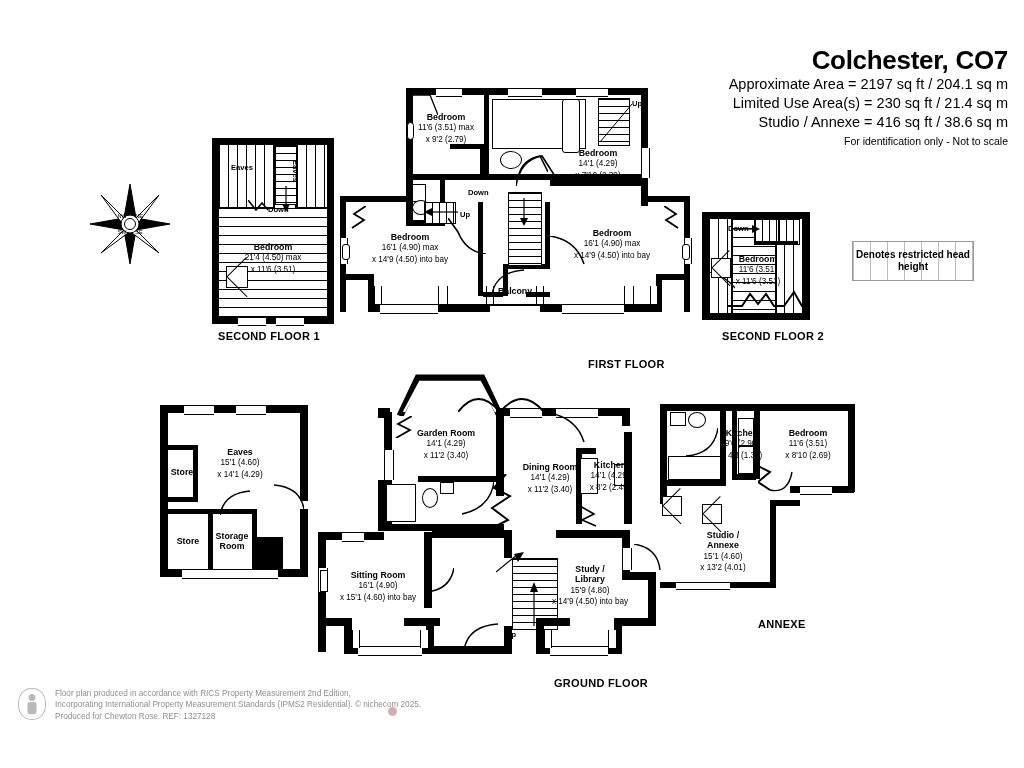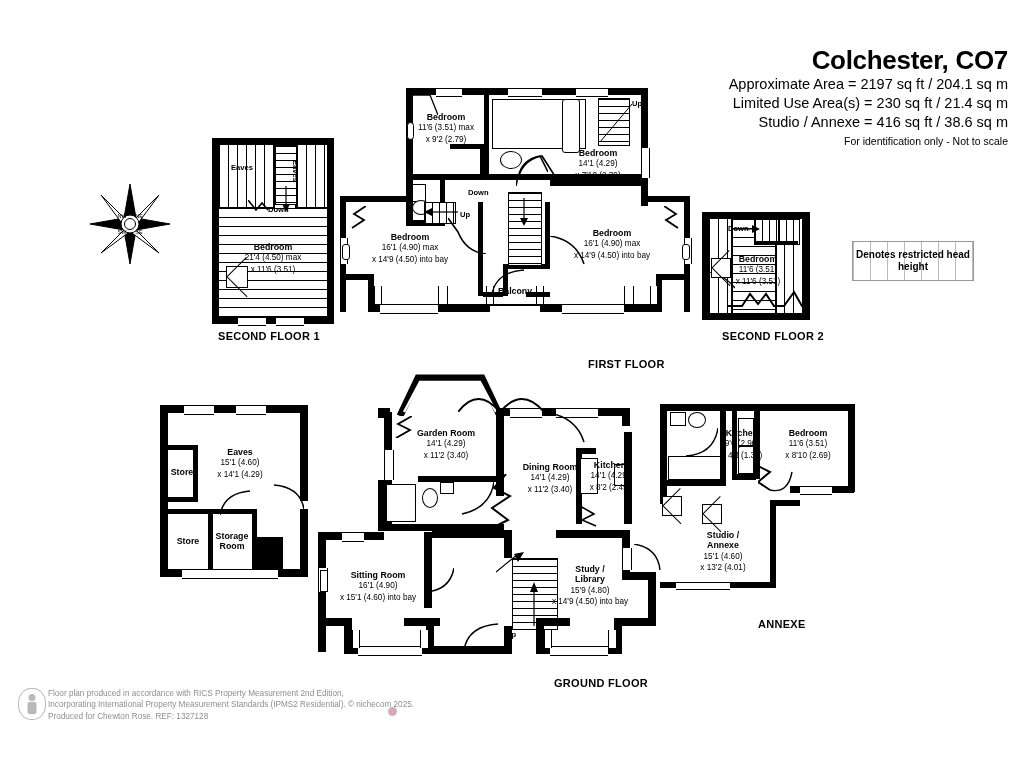--- a/index.html
+++ b/index.html
@@ -53,21 +53,21 @@
   #legend{left:852px;top:241px;width:120px;height:38px;border:1px solid #999;}
   #legend .hb{position:absolute;inset:0;
      background-image:repeating-linear-gradient(to right,#bbb 0 1px,transparent 1px 17px);}
   #legend .lt{position:absolute;inset:0;display:flex;align-items:center;justify-content:center;
      text-align:center;font-size:10px;font-weight:bold;line-height:12px;}
 
   
   #compass{left:88px;top:182px;width:84px;height:84px;}
 
   
-  #footer{left:18px;top:688px;display:flex;gap:2px;align-items:flex-start;}
+  #footer{left:18px;top:688px;display:flex;gap:9px;align-items:flex-start;}
   #footer .ficon{width:26px;height:30px;border:1.2px solid #b9b9b9;border-radius:13px/15px;
      position:relative;flex:none;}
   #footer .ficon i{position:absolute;left:50%;top:5px;width:7px;height:7px;border-radius:50%;
      background:#b9b9b9;transform:translateX(-50%);}
   #footer .ficon u{position:absolute;left:50%;top:13px;width:9px;height:12px;border-radius:2px;
      background:#b9b9b9;transform:translateX(-50%);}
   #footer .ftxt{font-size:8.2px;line-height:11.4px;color:#8e8e8e;}
   .wm{position:absolute;left:388px;top:707px;width:9px;height:9px;border-radius:50%;
       background:#c9a0a6;opacity:.85;}
 </style>

